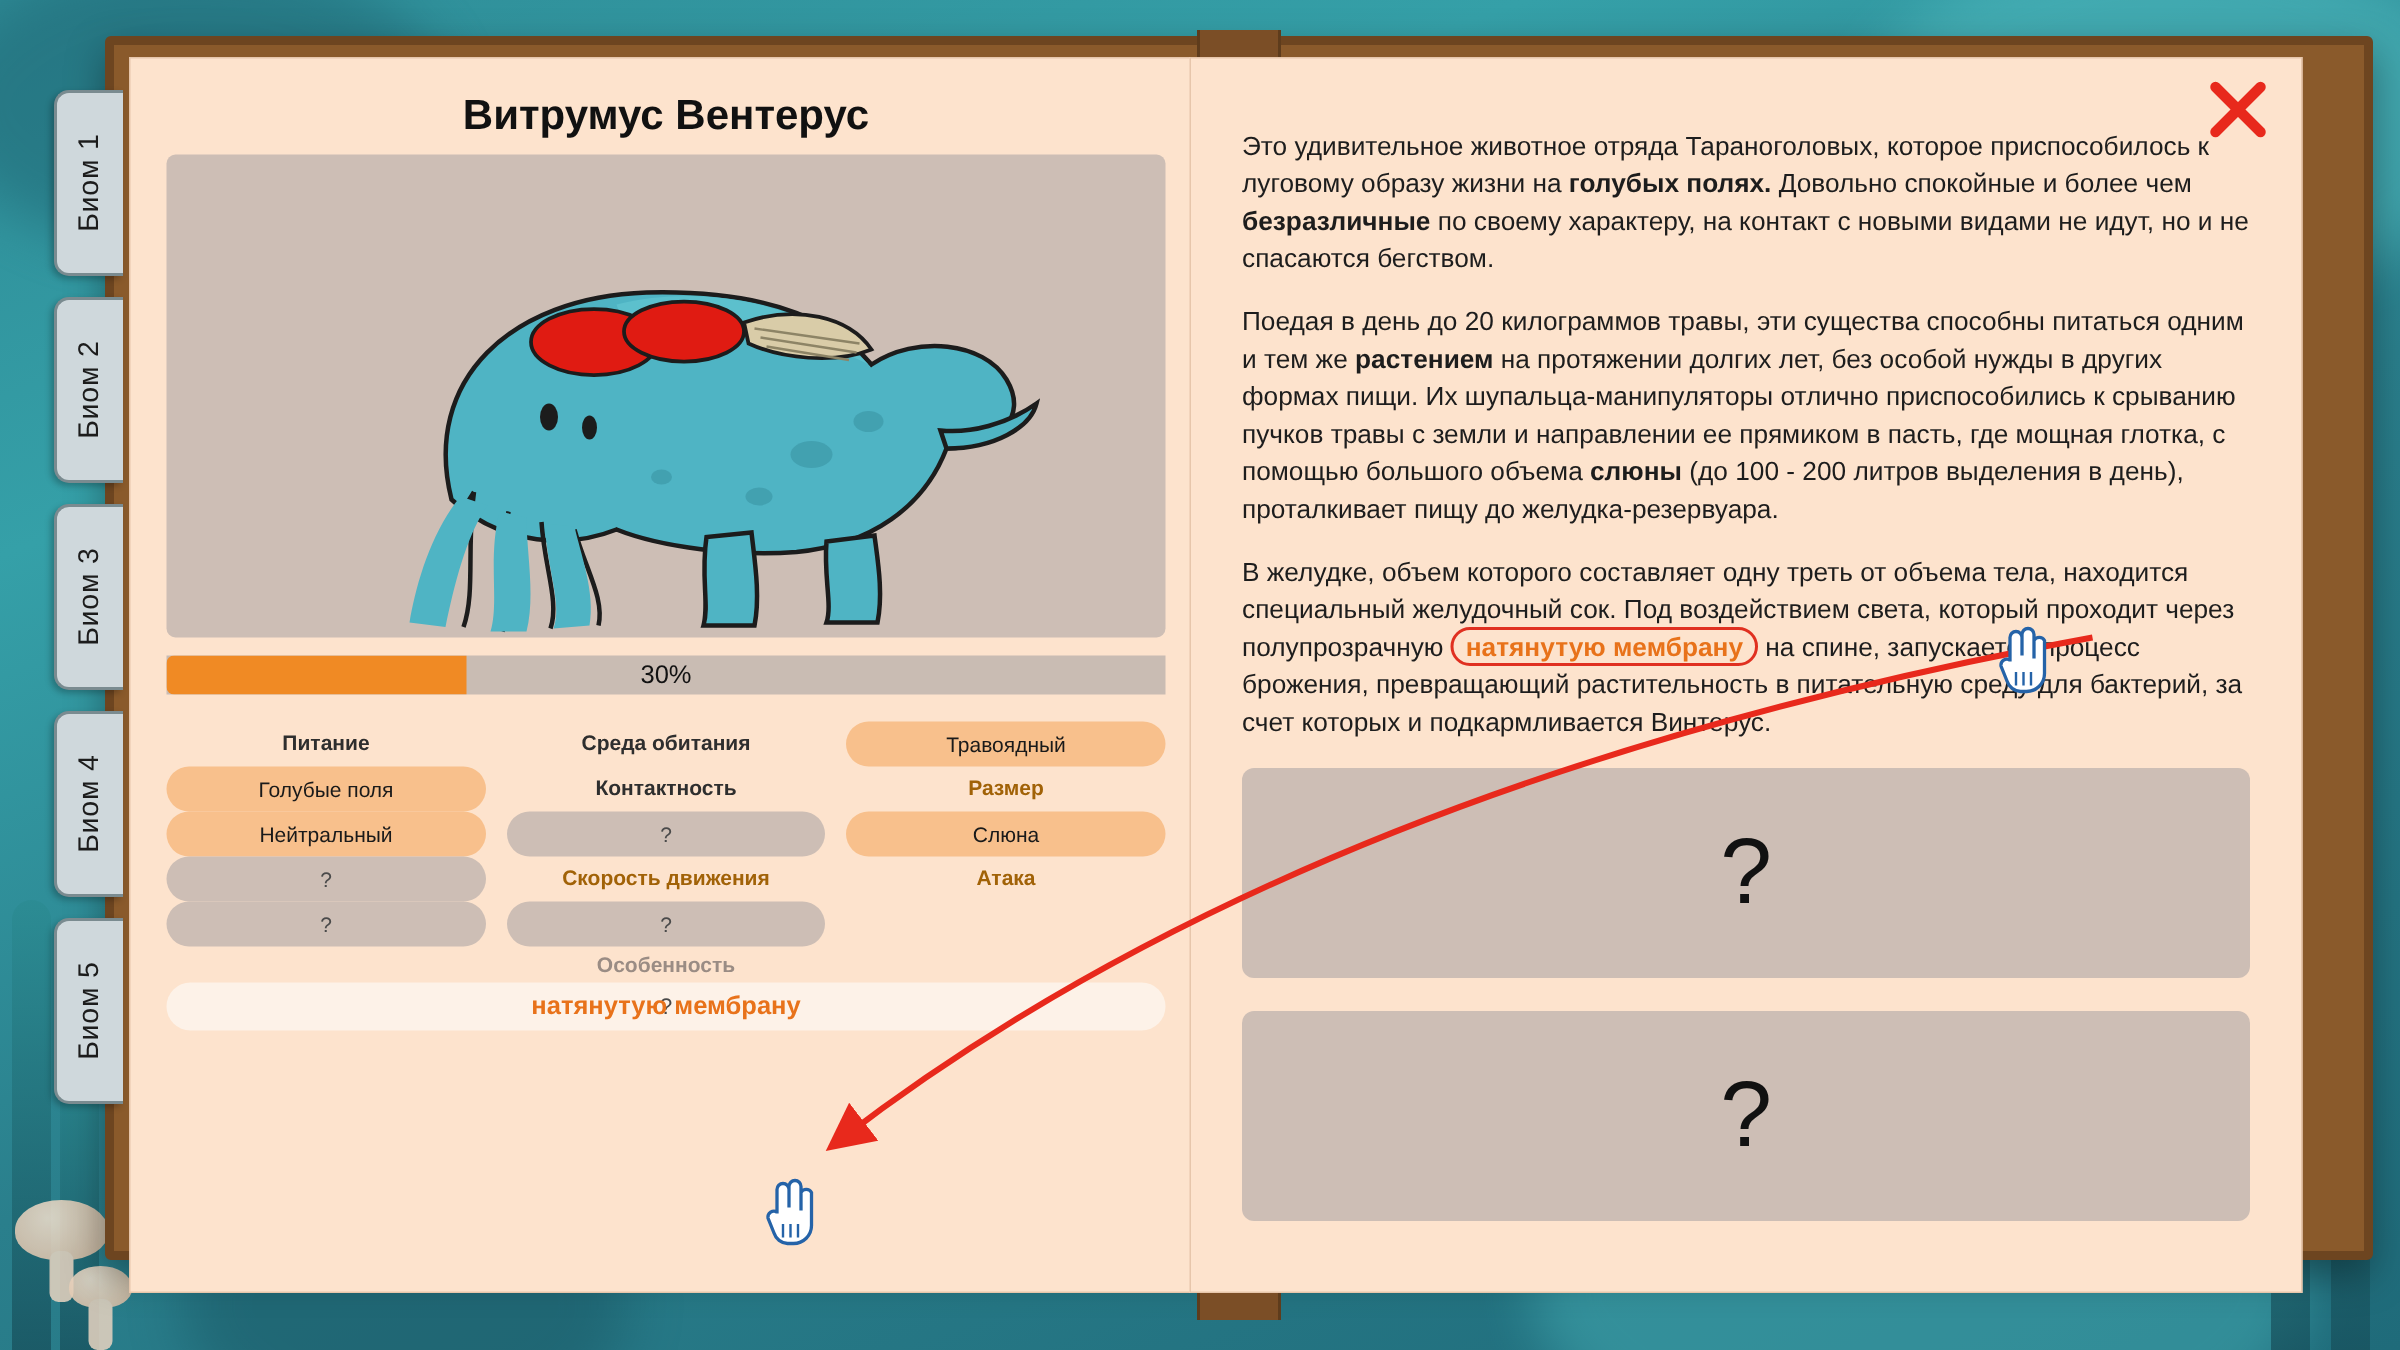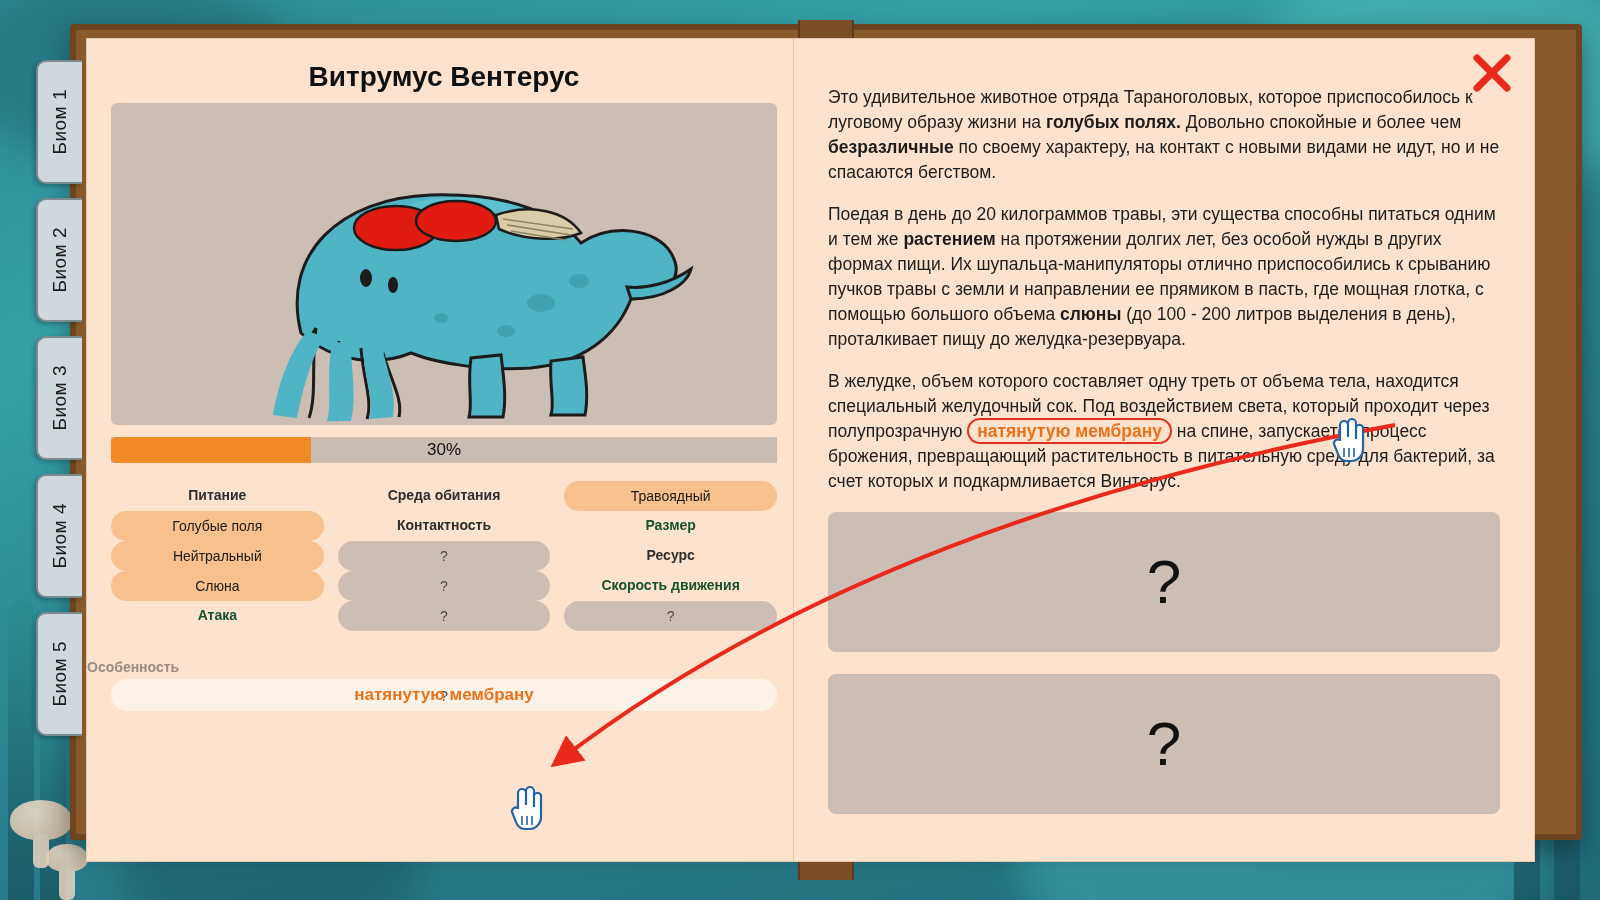--- a/index.html
+++ b/index.html
@@ -118,32 +118,32 @@
 
   .stats {
     margin: 18px 24px 0;
     display: grid; grid-template-columns: 1fr 1fr 1fr;
     column-gap: 14px; row-gap: 0;
   }
   .stat-label {
     text-align: center; font-size: 14px; font-weight: bold; color: #2e2e2e;
     padding: 6px 0 5px;
   }
-  .stat-label.unknown { color: #14532d; font-weight: bold; }
+  .stat-label.unknown { color: #a16207; font-weight: bold; }
   .stat-value {
     height: 30px; border-radius: 15px;
     display: flex; align-items: center; justify-content: center;
     font-size: 14px; color: #1a1a1a;
     background: #f8c08c;
   }
   .stat-value.unknown { background: #cdbeb5; color: #4a4a4a; }
 
   .feature-label {
-    text-align: left; font-size: 14px; color: #9a8c84; font-weight: bold;
-    margin-top: 28px;
+    text-align: center; font-size: 14px; color: #9a8c84; font-weight: bold;
+    margin-top: 4px;
   }
   .feature-value {
     margin: 4px 24px 0;
     height: 32px; border-radius: 16px;
     background: #fdf2e8;
     display: flex; align-items: center; justify-content: center;
     position: relative;
     font-size: 15px; color: #4a4a4a;
   }
   .feature-value .hl {
@@ -276,21 +276,20 @@
       <div class="stat-label">Питание</div>
       <div class="stat-label">Среда обитания</div>
       <div class="stat-value">Травоядный</div>
       <div class="stat-value">Голубые поля</div>
 
       <div class="stat-label">Контактность</div>
       <div class="stat-label unknown">Размер</div>
       <div class="stat-value">Нейтральный</div>
       <div class="stat-value unknown">?</div>
 
-      <div class="stat-label">Ресурс</div>
       <div class="stat-value">Слюна</div>
       <div class="stat-value unknown">?</div>
 
       <div class="stat-label unknown">Скорость движения</div>
       <div class="stat-label unknown">Атака</div>
       <div class="stat-value unknown">?</div>
       <div class="stat-value unknown">?</div>
     </div>
 
     <div class="feature-label">Особенность</div>

